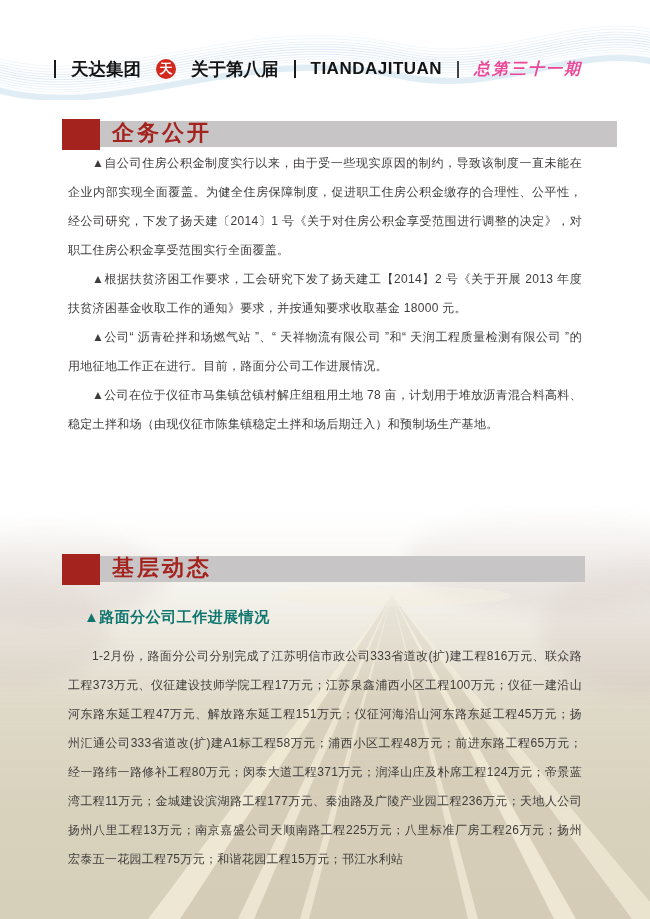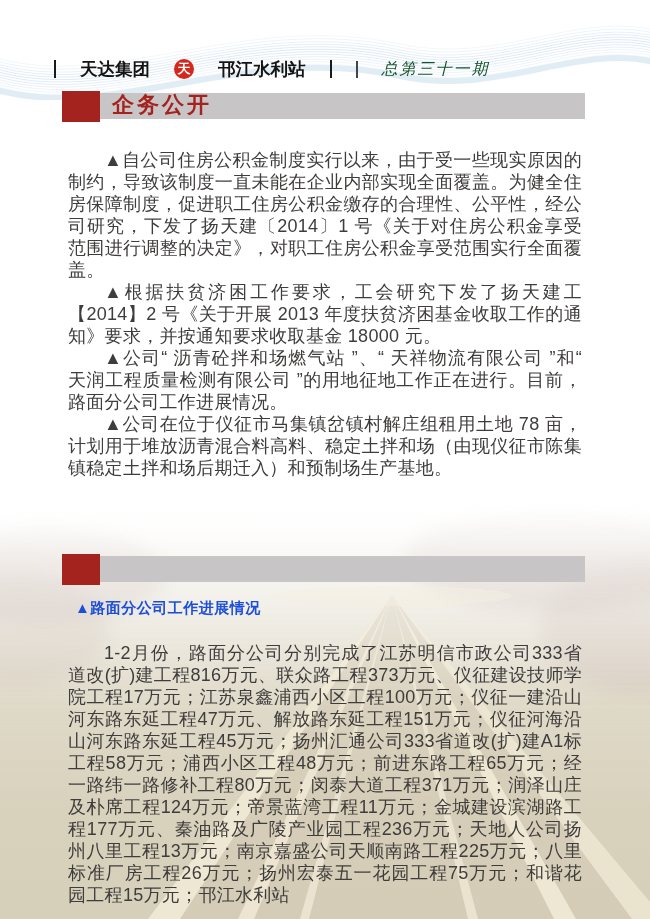--- a/index.html
+++ b/index.html
@@ -23,57 +23,57 @@
       #d8d1bc 75%, #d6cfba 100%);
     -webkit-mask-image:linear-gradient(to bottom, transparent 0, rgba(0,0,0,.55) 15%, #000 50%);
             mask-image:linear-gradient(to bottom, transparent 0, rgba(0,0,0,.55) 15%, #000 50%);
   }
   .photo svg { position:absolute; inset:0; }
   .trees { filter:blur(9px); }
 
   
   .masthead {
     position:absolute; left:54px; top:56px; height:26px;
-    display:flex; align-items:center; gap:24px;
+    display:flex; align-items:center; gap:15px;
     font-weight:bold; font-size:17.5px; color:#141414; white-space:nowrap;
   }
   .vbar  { display:inline-block; width:2px; height:18px; background:#1a1a1a; }
   .vbar-light { display:inline-block; width:2px; height:17px; background:#444; }
   .logo {
     display:inline-block; width:20px; height:20px; border-radius:50%;
     background:#d2281e; color:#fff; font-size:13px; font-weight:bold;
     line-height:20px; text-align:center;
   }
   .latin { letter-spacing:.5px; font-size:17px; }
   .issue { font-family:"Liberation Serif","DejaVu Serif",serif; font-style:italic;
-           font-weight:400; font-size:16px; color:#14532d; letter-spacing:2px; }
+           font-weight:700; font-size:16px; color:#ec4899; letter-spacing:2px; }
 
   
   .banner { position:absolute; left:62px; width:523px; height:26px; background:#c7c5c6; z-index:3; }
   .banner .red-block { position:absolute; left:0; top:-2px; width:38px; height:31px; background:#a5231f; }
   .banner .title {
     position:absolute; left:50px; top:-4px; margin:0;
     font-family:"Liberation Serif","DejaVu Serif",serif;
     font-size:22px; font-weight:bold; color:#a5231f; letter-spacing:3px; line-height:32px;
   }
-  .banner-1 { top:93px; }
+  .banner-1 { top:121px;padding-left:32px; }
   .banner-2 { top:556px; }
 
   
   .bodyblock {
     position:absolute; left:68px; width:514px; z-index:3;
-    font-size:18px; line-height:22px; letter-spacing:.3px;
+    font-size:12px; line-height:29px; letter-spacing:.3px;
     text-align:justify; color:#3f3d3c;
   }
   .bodyblock p { margin:0; text-indent:2em; }
   .sec1-body { top:149px; }
   .sec2-body { top:642px; }
   .subhead {
-    position:absolute; left:68px; top:592px; z-index:3; margin:7px;
-    font-size:15px; font-weight:bold; color:#1d4ed8; letter-spacing:.5px;
+    position:absolute; left:68px; top:592px; z-index:3; margin:16px;
+    font-size:15px; font-weight:bold; color:#0f766e; letter-spacing:.5px;
   }
 </style>
 </head>
 <body>
 
 <div class="page">
 
   <svg class="wave" viewBox="0 0 650 100" aria-hidden="true">
     <defs>
       <path id="wv" d="M-10,62 C110,100 240,16 400,50 C500,72 580,14 662,38" fill="none"></path>
@@ -115,38 +115,40 @@
         <polygon points="392,95 632,419 650,419 650,402" opacity="0.8"></polygon>
         <ellipse cx="392" cy="96" rx="120" ry="10" opacity="0.5"></ellipse>
       </g>
     </svg>
   </div>
 
   <header class="masthead">
     <span class="vbar"></span>
     <span>天达集团</span>
     <span class="logo">天</span>
-    <span>邗江水利站</span>
+    <span>关于第八届</span>
     <span class="vbar"></span>
+    <span class="latin">TIANDAJITUAN</span>
     <span class="vbar-light"></span>
     <span class="issue">总第三十一期</span>
   </header>
 
   <div class="banner banner-1">
     <span class="red-block"></span>
     <h2 class="title">企务公开</h2>
   </div>
   <div class="bodyblock sec1-body">
     <p>▲自公司住房公积金制度实行以来，由于受一些现实原因的制约，导致该制度一直未能在企业内部实现全面覆盖。为健全住房保障制度，促进职工住房公积金缴存的合理性、公平性，经公司研究，下发了扬天建〔2014〕1 号《关于对住房公积金享受范围进行调整的决定》，对职工住房公积金享受范围实行全面覆盖。</p>
     <p>▲根据扶贫济困工作要求，工会研究下发了扬天建工【2014】2 号《关于开展 2013 年度扶贫济困基金收取工作的通知》要求，并按通知要求收取基金 18000 元。</p>
     <p>▲公司“ 沥青砼拌和场燃气站 ”、“ 天祥物流有限公司 ”和“ 天润工程质量检测有限公司 ”的用地征地工作正在进行。目前，路面分公司工作进展情况。</p>
     <p>▲公司在位于仪征市马集镇岔镇村解庄组租用土地 78 亩，计划用于堆放沥青混合料高料、稳定土拌和场（由现仪征市陈集镇稳定土拌和场后期迁入）和预制场生产基地。</p>
   </div>
 
   <div class="banner banner-2">
     <span class="red-block"></span>
+    <h2 class="title">基层动态</h2>
   </div>
   <h3 class="subhead">▲路面分公司工作进展情况</h3>
   <div class="bodyblock sec2-body">
     <p>1-2月份，路面分公司分别完成了江苏明信市政公司333省道改(扩)建工程816万元、联众路工程373万元、仪征建设技师学院工程17万元；江苏泉鑫浦西小区工程100万元；仪征一建沿山河东路东延工程47万元、解放路东延工程151万元；仪征河海沿山河东路东延工程45万元；扬州汇通公司333省道改(扩)建A1标工程58万元；浦西小区工程48万元；前进东路工程65万元；经一路纬一路修补工程80万元；闵泰大道工程371万元；润泽山庄及朴席工程124万元；帝景蓝湾工程11万元；金城建设滨湖路工程177万元、秦油路及广陵产业园工程236万元；天地人公司扬州八里工程13万元；南京嘉盛公司天顺南路工程225万元；八里标准厂房工程26万元；扬州宏泰五一花园工程75万元；和谐花园工程15万元；邗江水利站</p>
   </div>
 
 </div>
 
 </body></html>

